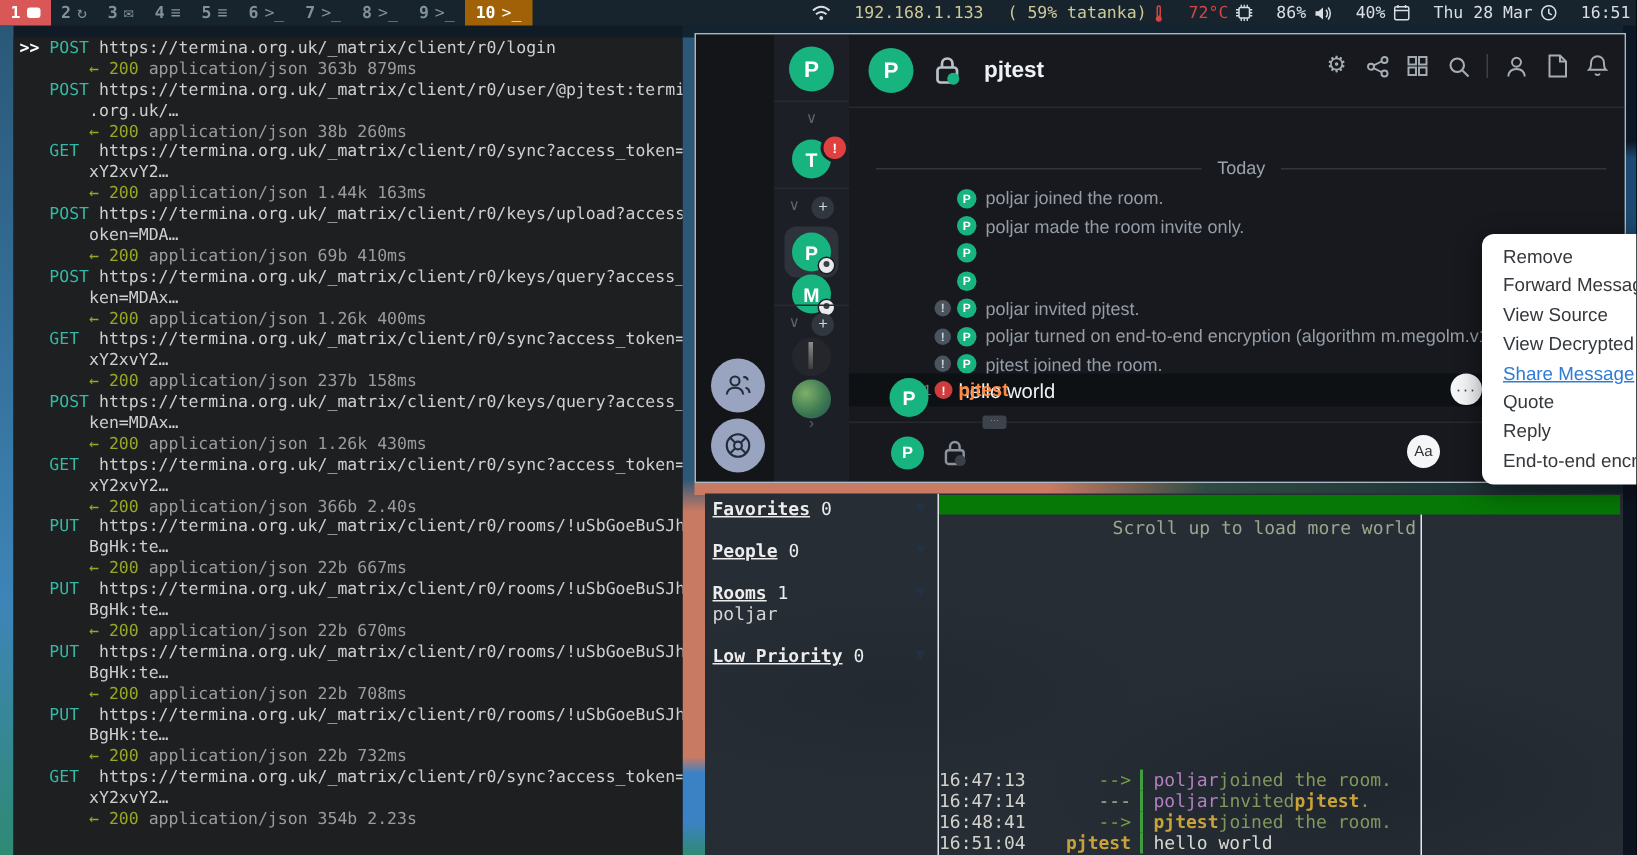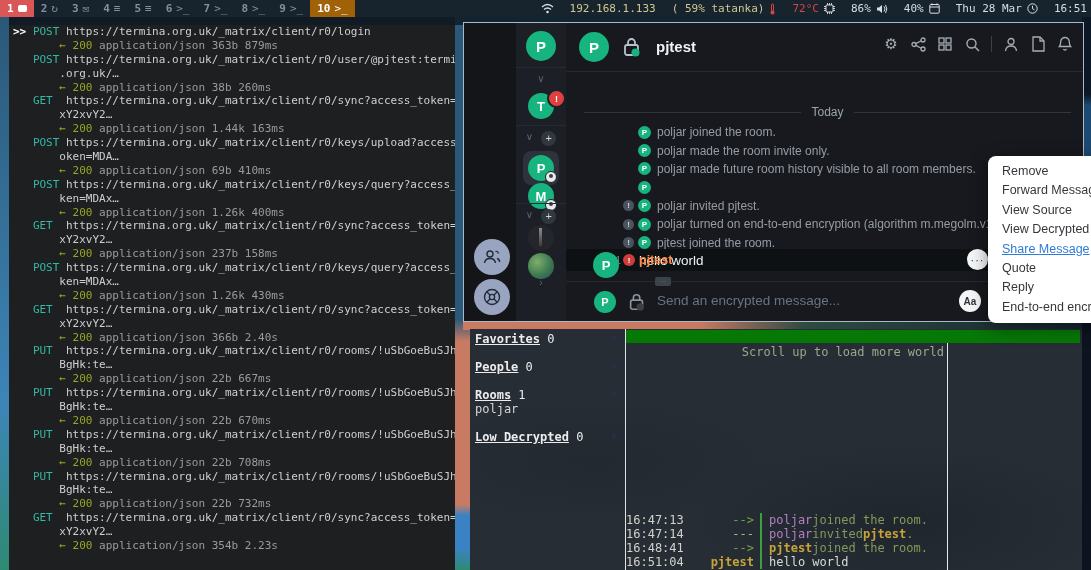--- a/index.html
+++ b/index.html
@@ -85,21 +85,21 @@
   .msg-time{position:absolute;left:30px;color:#737d87;font-size:10px;}
   .warn-ic{position:absolute;left:57px;width:12px;height:12px;border-radius:50%;background:#cf3c3c;color:#fff;font-size:8px;font-weight:bold;display:flex;align-items:center;justify-content:center;}
   .msg-text{position:absolute;left:73px;color:#eef1f3;font-size:13.5px;}
   .more-btn{position:absolute;left:401px;top:0;width:21px;height:21px;border-radius:50%;background:#f4f6f8;color:#3a4046;display:flex;align-items:center;justify-content:center;font-size:11px;letter-spacing:1px;}
 
   .composer{position:absolute;left:0;right:0;bottom:0;height:39px;border-top:1px solid #26292f;}
   .comp-avatar{position:absolute;left:28px;top:9px;}
   .comp-lock{position:absolute;left:61px;top:9px;color:#8a939e;}
   .comp-input{position:absolute;left:91px;top:11px;color:#6a7480;font-size:13.5px;}
   .fmt-hint{position:absolute;left:89px;top:-5px;width:16px;height:9px;background:#3c434b;border-radius:2px;color:#8b949d;font-size:6px;line-height:9px;text-align:center;}
-  .aa-pill{position:absolute;left:393px;top:8px;width:22px;height:22px;border-radius:50%;background:#f4f6f8;color:#2e3338;font-size:10px;font-weight:bold;display:flex;align-items:center;justify-content:center;}
+  .aa-pill{position:absolute;left:372px;top:8px;width:22px;height:22px;border-radius:50%;background:#f4f6f8;color:#2e3338;font-size:10px;font-weight:normal;display:flex;align-items:center;justify-content:center;}
 
   .ctxmenu{left:988px;top:156px;width:120px;background:#ffffff;border-radius:8px 0 0 8px;box-shadow:0 4px 18px rgba(0,0,0,.45);padding:6px 0;z-index:50;}
   .mi{height:19.4px;line-height:19.4px;padding-left:14px;font-size:12.5px;color:#34383c;white-space:nowrap;overflow:hidden;}
   .mi.link{color:#2e7cd6;text-decoration:underline;}
 
   
   .weechat{left:470px;top:329px;width:612px;height:241px;background:#272d35;overflow:hidden;font-family:"DejaVu Sans Mono",monospace;font-size:12px;
     background-image:radial-gradient(ellipse 260px 90px at 20% 55%,#232930 0,transparent 70%),radial-gradient(ellipse 300px 110px at 70% 80%,#20262d 0,transparent 70%);}
   .wc-side{position:absolute;left:0;top:0;width:155px;height:100%;padding:3px 0 0 5px;box-sizing:border-box;}
   .wc-sec{position:relative;margin-bottom:14px;height:14px;line-height:14px;}
@@ -361,21 +361,20 @@
             <span>poljar joined the room.</span>
           </div>
           <div class="ev-row">
             <span class="ev-icon-slot"></span>
             <span class="avatar av13">P</span>
             <span>poljar made the room invite only.</span>
           </div>
           <div class="ev-row">
             <span class="ev-icon-slot"></span>
             <span class="avatar av13">P</span>
-            <span>poljar made future room history visible to all room members.</span>
           </div>
           <div class="ev-row">
             <span class="ev-icon-slot"></span>
             <span class="avatar av13">P</span>
           </div>
           <div class="ev-row">
             <span class="ev-icon-slot">
               <span class="info-ic">!</span>
             </span>
             <span class="avatar av13">P</span>
@@ -413,21 +412,20 @@
       <div class="composer">
         <div class="fmt-hint">···</div>
         <div class="avatar av22 comp-avatar">
             <span>P</span>
           </div>
         <span class="comp-lock"><svg width="20" height="22" viewBox="0 0 22 22">
               <rect x="4" y="9" width="13" height="10" rx="2" fill="none" stroke="#8a939e" stroke-width="1.8"></rect>
               <path d="M7 9V6.5a3.5 3.5 0 0 1 7 0V9" fill="none" stroke="#8a939e" stroke-width="1.8"></path>
               <circle cx="14.5" cy="16.5" r="4" fill="#3a4046"></circle>
             </svg></span>
-        <span class="comp-input">Send an encrypted message...</span>
         <span class="aa-pill">Aa</span>
       </div>
     </div>
   </div>
 
   <div class="abs ctxmenu" id="ctxmenu">
       <div class="mi">Remove</div>
       <div class="mi">Forward Message</div>
       <div class="mi">View Source</div>
       <div class="mi">View Decrypted S</div>
@@ -436,21 +434,21 @@
       <div class="mi">Reply</div>
       <div class="mi">End-to-end encry</div>
     </div>
 
   <div class="abs weechat">
     <div class="wc-side" id="wc-side">
         <div class="wc-sec"><span class="wc-label">Favorites</span><span class="wc-count"> 0</span><span class="wc-arrow">▼</span></div>
         <div class="wc-sec"><span class="wc-label">People</span><span class="wc-count"> 0</span><span class="wc-arrow">▼</span></div>
         <div class="wc-sec"><span class="wc-label">Rooms</span><span class="wc-count"> 1</span><span class="wc-arrow">▼</span></div>
         <div class="wc-item">poljar</div>
-        <div class="wc-sec"><span class="wc-label">Low Decrypted</span><span class="wc-count"> 0</span><span class="wc-arrow">▼</span></div>
+        <div class="wc-sec"><span class="wc-label">Low Priority</span><span class="wc-count"> 0</span><span class="wc-arrow">▼</span></div>
       </div>
     <div class="wc-sep1"></div>
     <div class="wc-main">
       <div class="topicbar"></div>
       <div class="scroll-notice">Scroll up to load more world</div>
       <div class="wc-msgs" id="wc-msgs">
           <div class="wc-line">
             <span class="wc-time">16:47:13</span>
             <span class="wc-prefix pfx-green">--&gt;</span>
             <span class="wc-bar"></span>

